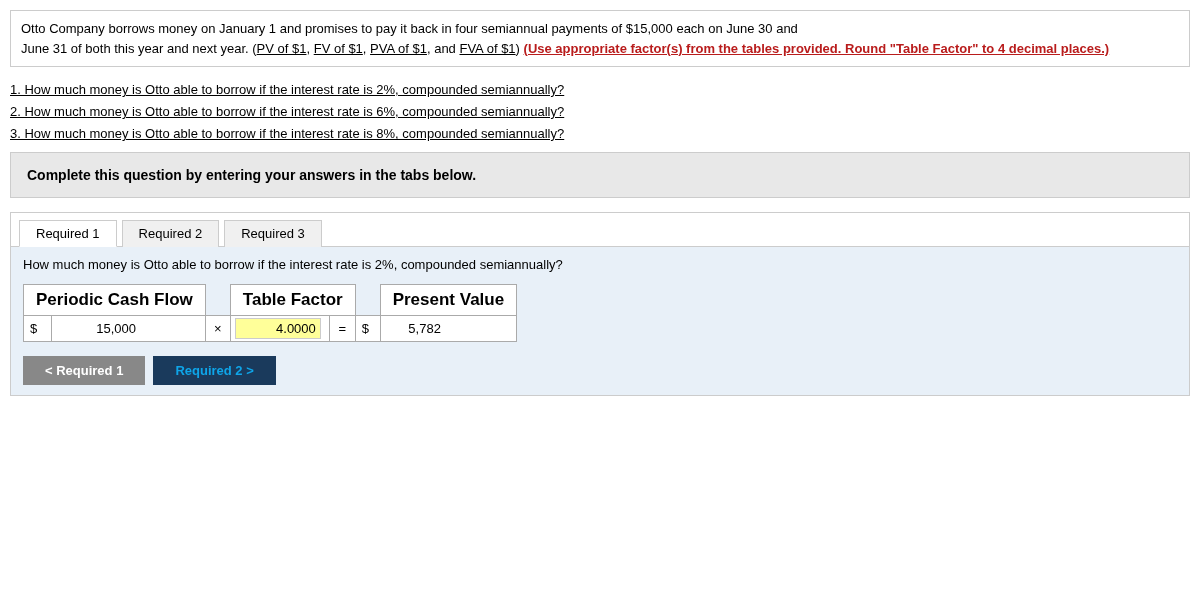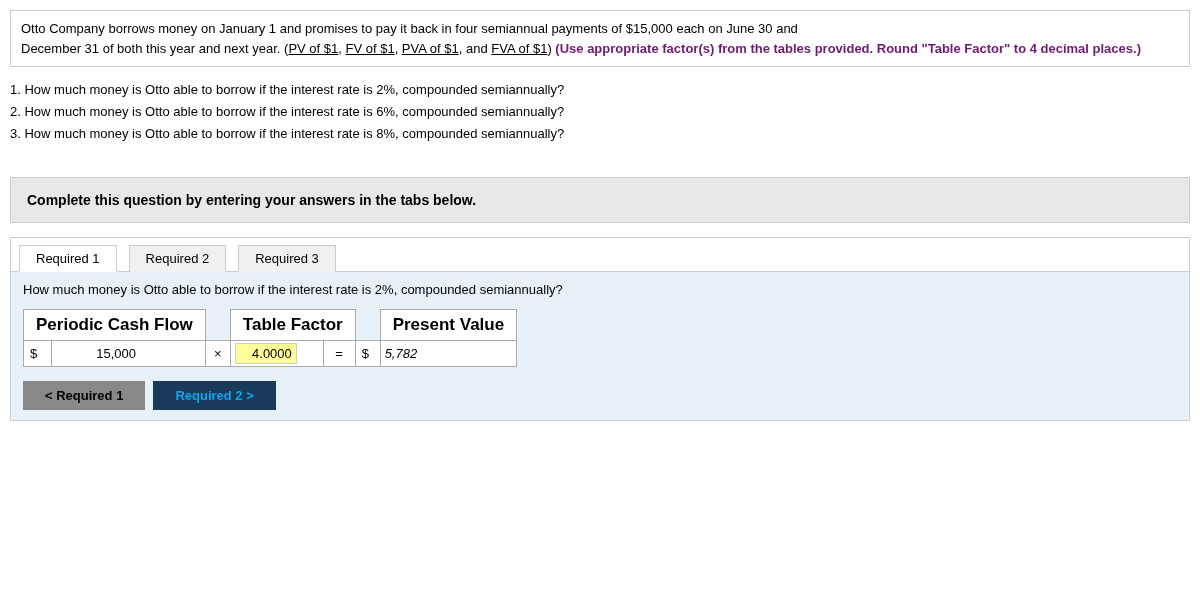--- a/index.html
+++ b/index.html
@@ -12,30 +12,32 @@
       min-height: 591px;
       padding: 10px;
     }
     .intro-box {
       border: 1px solid #ccc;
       padding: 8px 10px;
       margin-bottom: 12px;
       line-height: 1.5;
     }
     .intro-box .red-bold {
-      color: #701a75;
-      font-weight: bold;
+      color: #b91c1c;
+      font-weight: bold;
+      text-decoration: underline;
     }
     .intro-box a {
       color: #000000;
       text-decoration: underline;
     }
     .questions {
-      margin-bottom: 32px;
+      margin-bottom: 7px;
       line-height: 1.7;
+      text-decoration: underline;
     }
     .questions p {
       margin: 0;
     }
     .complete-box {
       background: #e8e8e8;
       border: 1px solid #ccc;
       padding: 14px 16px;
       margin-bottom: 14px;
       font-weight: bold;
@@ -43,21 +45,21 @@
     }
     .tabs-container {
       border: 1px solid #ccc;
       margin-bottom: 0;
     }
     .tabs-header {
       display: flex;
       border-bottom: 1px solid #ccc;
       background: #fff;
       padding: 6px 8px 0 8px;
-      gap: 12px;
+      gap: 5px;
     }
     .tab {
       padding: 5px 16px;
       border: 1px solid #ccc;
       border-bottom: none;
       background: #f0f0f0;
       cursor: pointer;
       font-size: 13px;
       position: relative;
       top: 1px;
@@ -132,40 +134,40 @@
     }
     .nav-btn {
       padding: 7px 22px;
       font-size: 13px;
       font-weight: bold;
       cursor: pointer;
       border: none;
     }
     .nav-btn.gray {
       background: #888;
-      color: #000000;
+      color: #ffffff;
     }
     .nav-btn.dark-blue {
       background: #1a3a5c;
       color: #0ea5e9;
     }
     .th-group {
       text-align: center !important;
     }
     .present-value-th {
       background: #fff;
       margin-top: 44px;
     }
   </style>
 </head>
 <body>
 
 <div class="intro-box">
   <span>Otto Company borrows money on January 1 and promises to pay it back in four semiannual payments of $15,000 each on June 30 and</span><br>
-  <span>December 31 of both this year and next year. (</span><a href="#">PV of $1</a><span>, </span><a href="#">FV of $1</a><span>, </span><a href="#">PVA of $1</a><span>, and </span><a href="#">FVA of $1</a><span>) </span><span class="red-bold">(Use appropriate factor(s) from the tables provided. Round "Table Factor" to 4 decimal places.)</span>
+  <span>June 31 of both this year and next year. (</span><a href="#">PV of $1</a><span>, </span><a href="#">FV of $1</a><span>, </span><a href="#">PVA of $1</a><span>, and </span><a href="#">FVA of $1</a><span>) </span><span class="red-bold">(Use appropriate factor(s) from the tables provided. Round "Table Factor" to 4 decimal places.)</span>
 </div>
 
 <div class="questions">
   <p>1. How much money is Otto able to borrow if the interest rate is 2%, compounded semiannually?</p>
   <p>2. How much money is Otto able to borrow if the interest rate is 6%, compounded semiannually?</p>
   <p>3. How much money is Otto able to borrow if the interest rate is 8%, compounded semiannually?</p>
 </div>
 
 <div class="complete-box">
   <span>Complete this question by entering your answers in the tabs below.</span>
@@ -195,26 +197,26 @@
           </tr>
         </thead>
         <tbody>
           <tr>
             <td class="dollar-sign">$</td>
             <td class="input-cell">
               <input type="text" style="width: 80px; text-align: right;" value="15,000">
             </td>
             <td class="operator" style="padding: 4px 8px;">×</td>
             <td class="input-cell">
-              <input type="text" class="yellow-bg" style="width: 62px; text-align: right; background: rgb(255, 255, 153);" value="4.0000">
+              <input type="text" class="yellow-bg" style="width: 86px; text-align: right; background: rgb(255, 255, 153);" value="4.0000">
             </td>
             <td class="operator" style="padding: 4px 8px;">=</td>
             <td class="dollar-sign">$</td>
             <td class="input-cell">
-              <input type="text" style="width: 80px; text-align: left; font-style: italic;" value="5,782">
+              <input type="text" style="width: 80px; text-align: center;" value="5,782">
             </td>
           </tr>
         </tbody>
       </table>
     </div>
 
     <div class="nav-buttons">
       <button class="nav-btn gray">&lt; Required 1</button>
       <button class="nav-btn dark-blue">Required 2 &gt;</button>
     </div>

